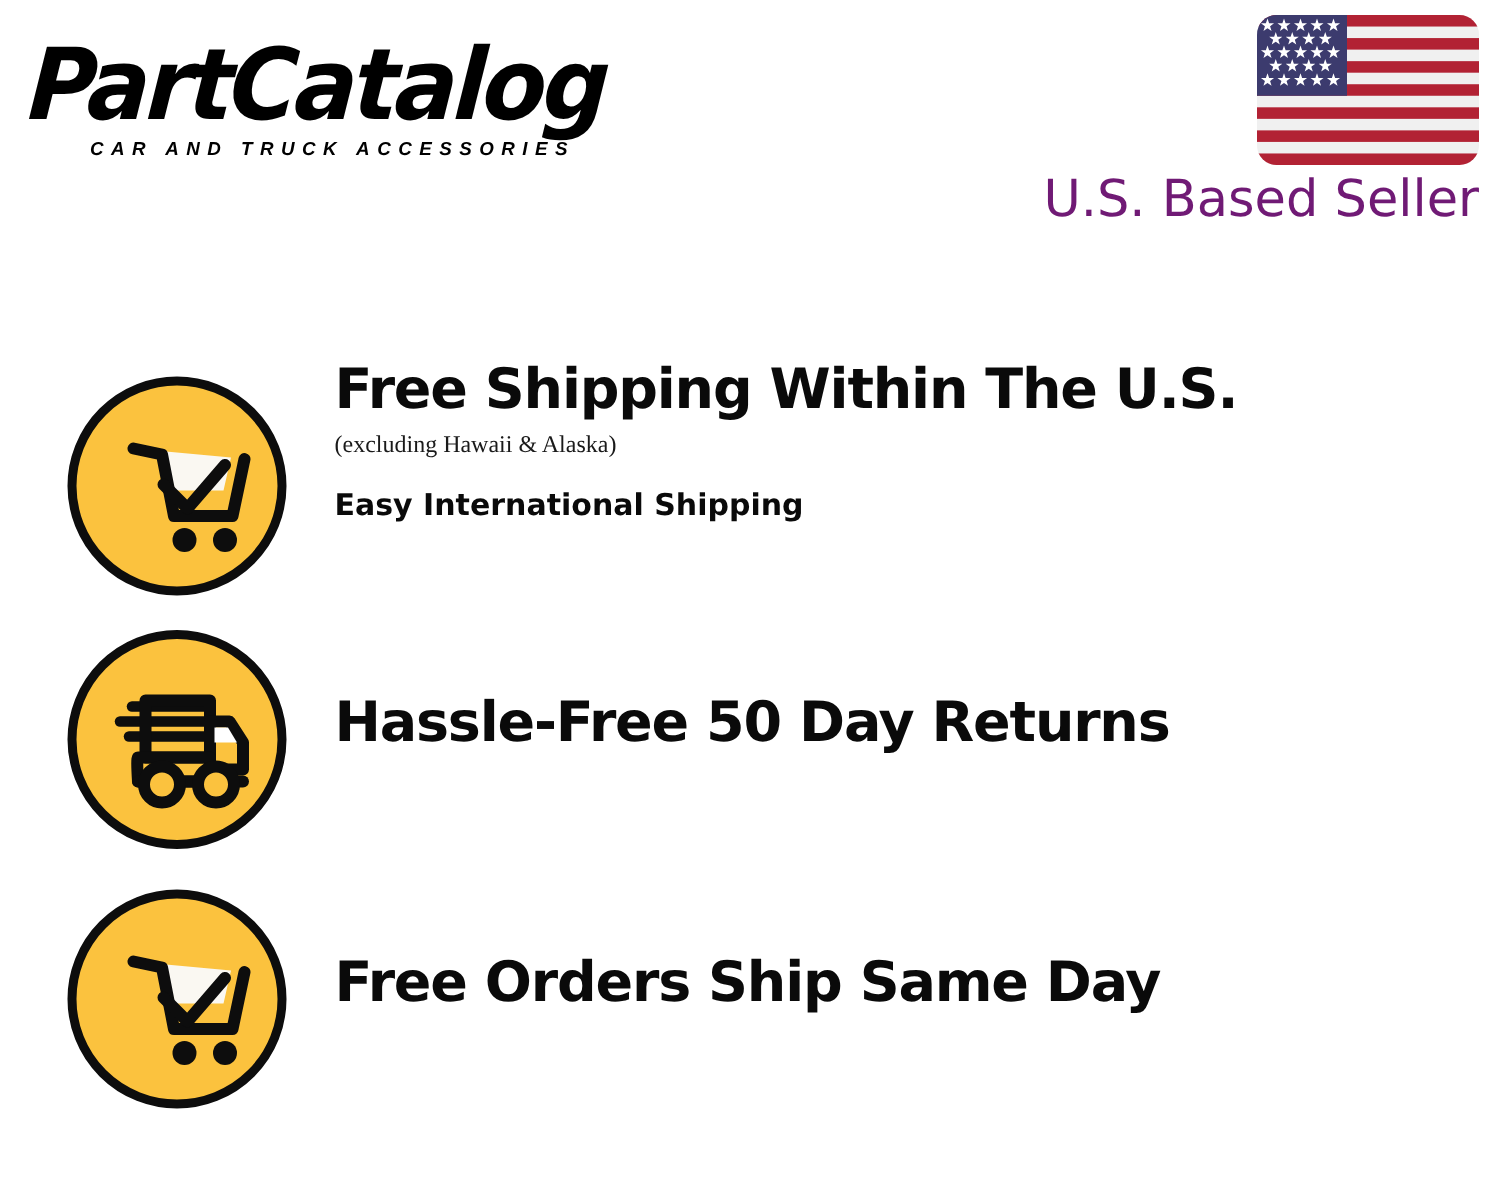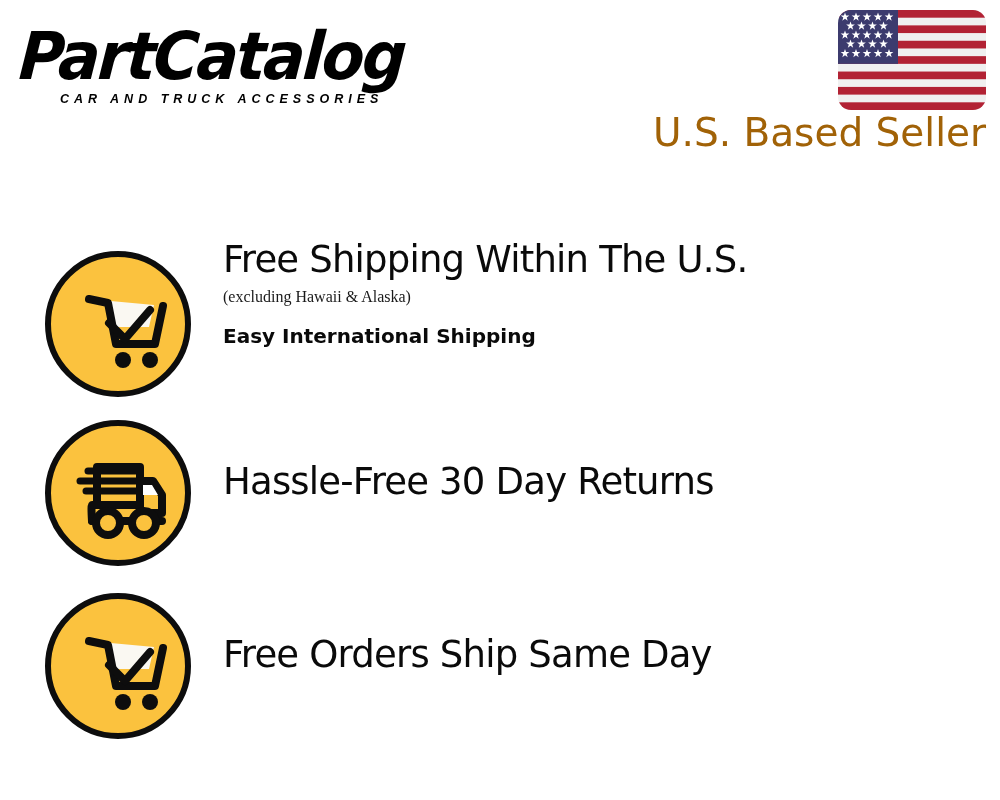--- a/index.html
+++ b/index.html
@@ -57,23 +57,23 @@
     width: 148px;
     height: 100px;
   }
   .flag-svg { display: block; width: 148px; height: 100px; }
   #seller-label {
     position: absolute;
     right: 14px;
     top: 116px;
     font-family: "DejaVu Sans", sans-serif;
     font-weight: 400;
-    font-size: 39px;
+    font-size: 34px;
     line-height: 34px;
-    color: #a16207;
+    color: #701a75;
     white-space: nowrap;
     text-align: right;
   }
 
   
   #features {
     position: absolute;
     left: 0;
     top: 230px;
     width: 1000px;
@@ -90,21 +90,21 @@
     height: 152px;
   }
   .icon-svg { display: block; width: 152px; height: 152px; }
 
   .feature-text {
     margin-left: 223px;
     padding-right: 20px;
   }
   .feat-title {
     font-family: "DejaVu Sans", sans-serif;
-    font-weight: 400;
+    font-weight: 700;
     font-size: 37px;
     line-height: 45px;
     letter-spacing: -0.8px;
     color: #0a0a0a;
     white-space: nowrap;
   }
   .feat-sub {
     font-family: Liberation Serif, serif;
     font-weight: 400;
     font-size: 16px;
@@ -225,21 +225,21 @@
         <rect x="55" y="50" width="43" height="38" fill="none" stroke="#0D0D0D" stroke-width="8" stroke-linejoin="round"></rect>
         <path d="M98 64 H111 L120 78 V96 H98 Z" fill="none" stroke="#0D0D0D" stroke-width="8" stroke-linejoin="round"></path>
         <path d="M101 68 H110 L116 78 H101 Z" fill="#FFFFFF"></path>
         <path d="M50 88 H98 V104 H50 Q49 88 50 88 Z" fill="none" stroke="#0D0D0D" stroke-width="8" stroke-linejoin="round"></path>
         <path d="M50 104 H120" stroke="#0D0D0D" stroke-width="8" stroke-linecap="round"></path>
         <circle cx="66" cy="106" r="12" fill="#FBC23E" stroke="#0D0D0D" stroke-width="8"></circle>
         <circle cx="102" cy="106" r="12" fill="#FBC23E" stroke="#0D0D0D" stroke-width="8"></circle>
       </svg>
     </div>
     <div class="feature-text">
-      <div class="feat-title">Hassle-Free 30 Day Returns</div>
+      <div class="feat-title">Hassle-Free 50 Day Returns</div>
     </div>
   </div>
 
   <div class="feature-row" id="feature-row-sameday">
     <div class="feature-icon-wrap">
       <svg class="icon-svg" viewBox="0 0 152 152" xmlns="http://www.w3.org/2000/svg" aria-hidden="true">
         <circle cx="76" cy="76" r="70" fill="#FBC23E" stroke="#0D0D0D" stroke-width="6"></circle>
         <path d="M47 51 L66 55 L72 79 L107 79 L112 57" fill="#FAF8F2"></path>
         <path d="M47 51 L66 55 L74 96 L113 96 L121 58" fill="none" stroke="#0D0D0D" stroke-width="8" stroke-linecap="round" stroke-linejoin="round"></path>
         <path d="M67 75 L83 91 L108 62" fill="none" stroke="#0D0D0D" stroke-width="8" stroke-linecap="round" stroke-linejoin="round"></path>

